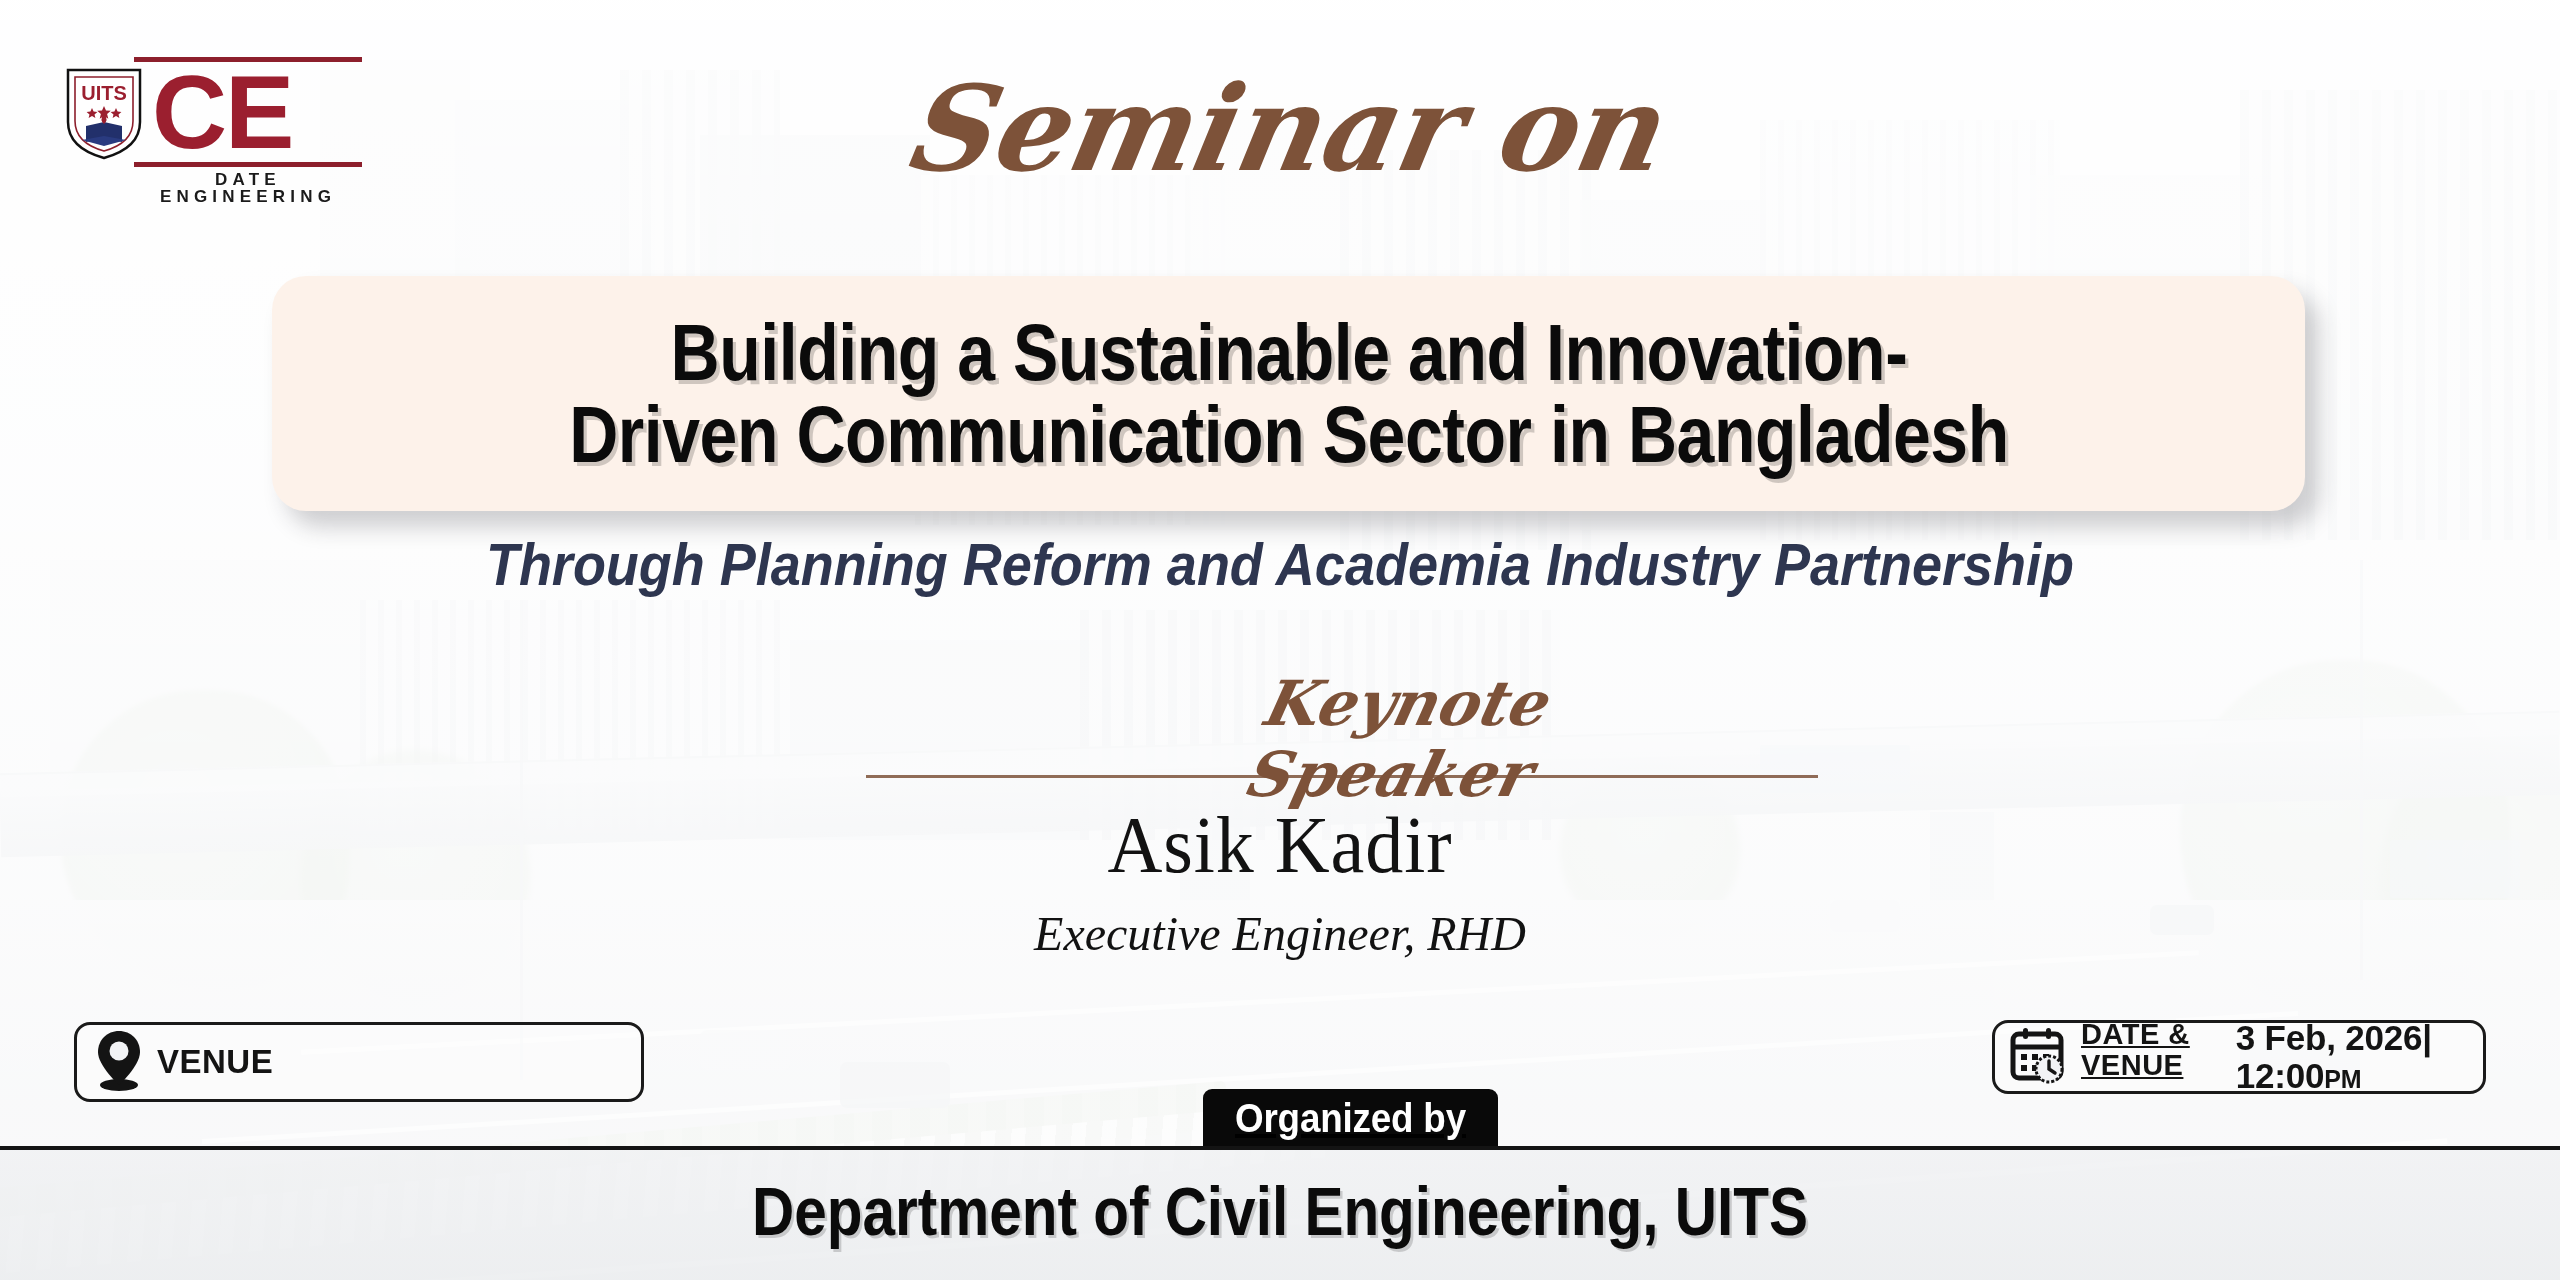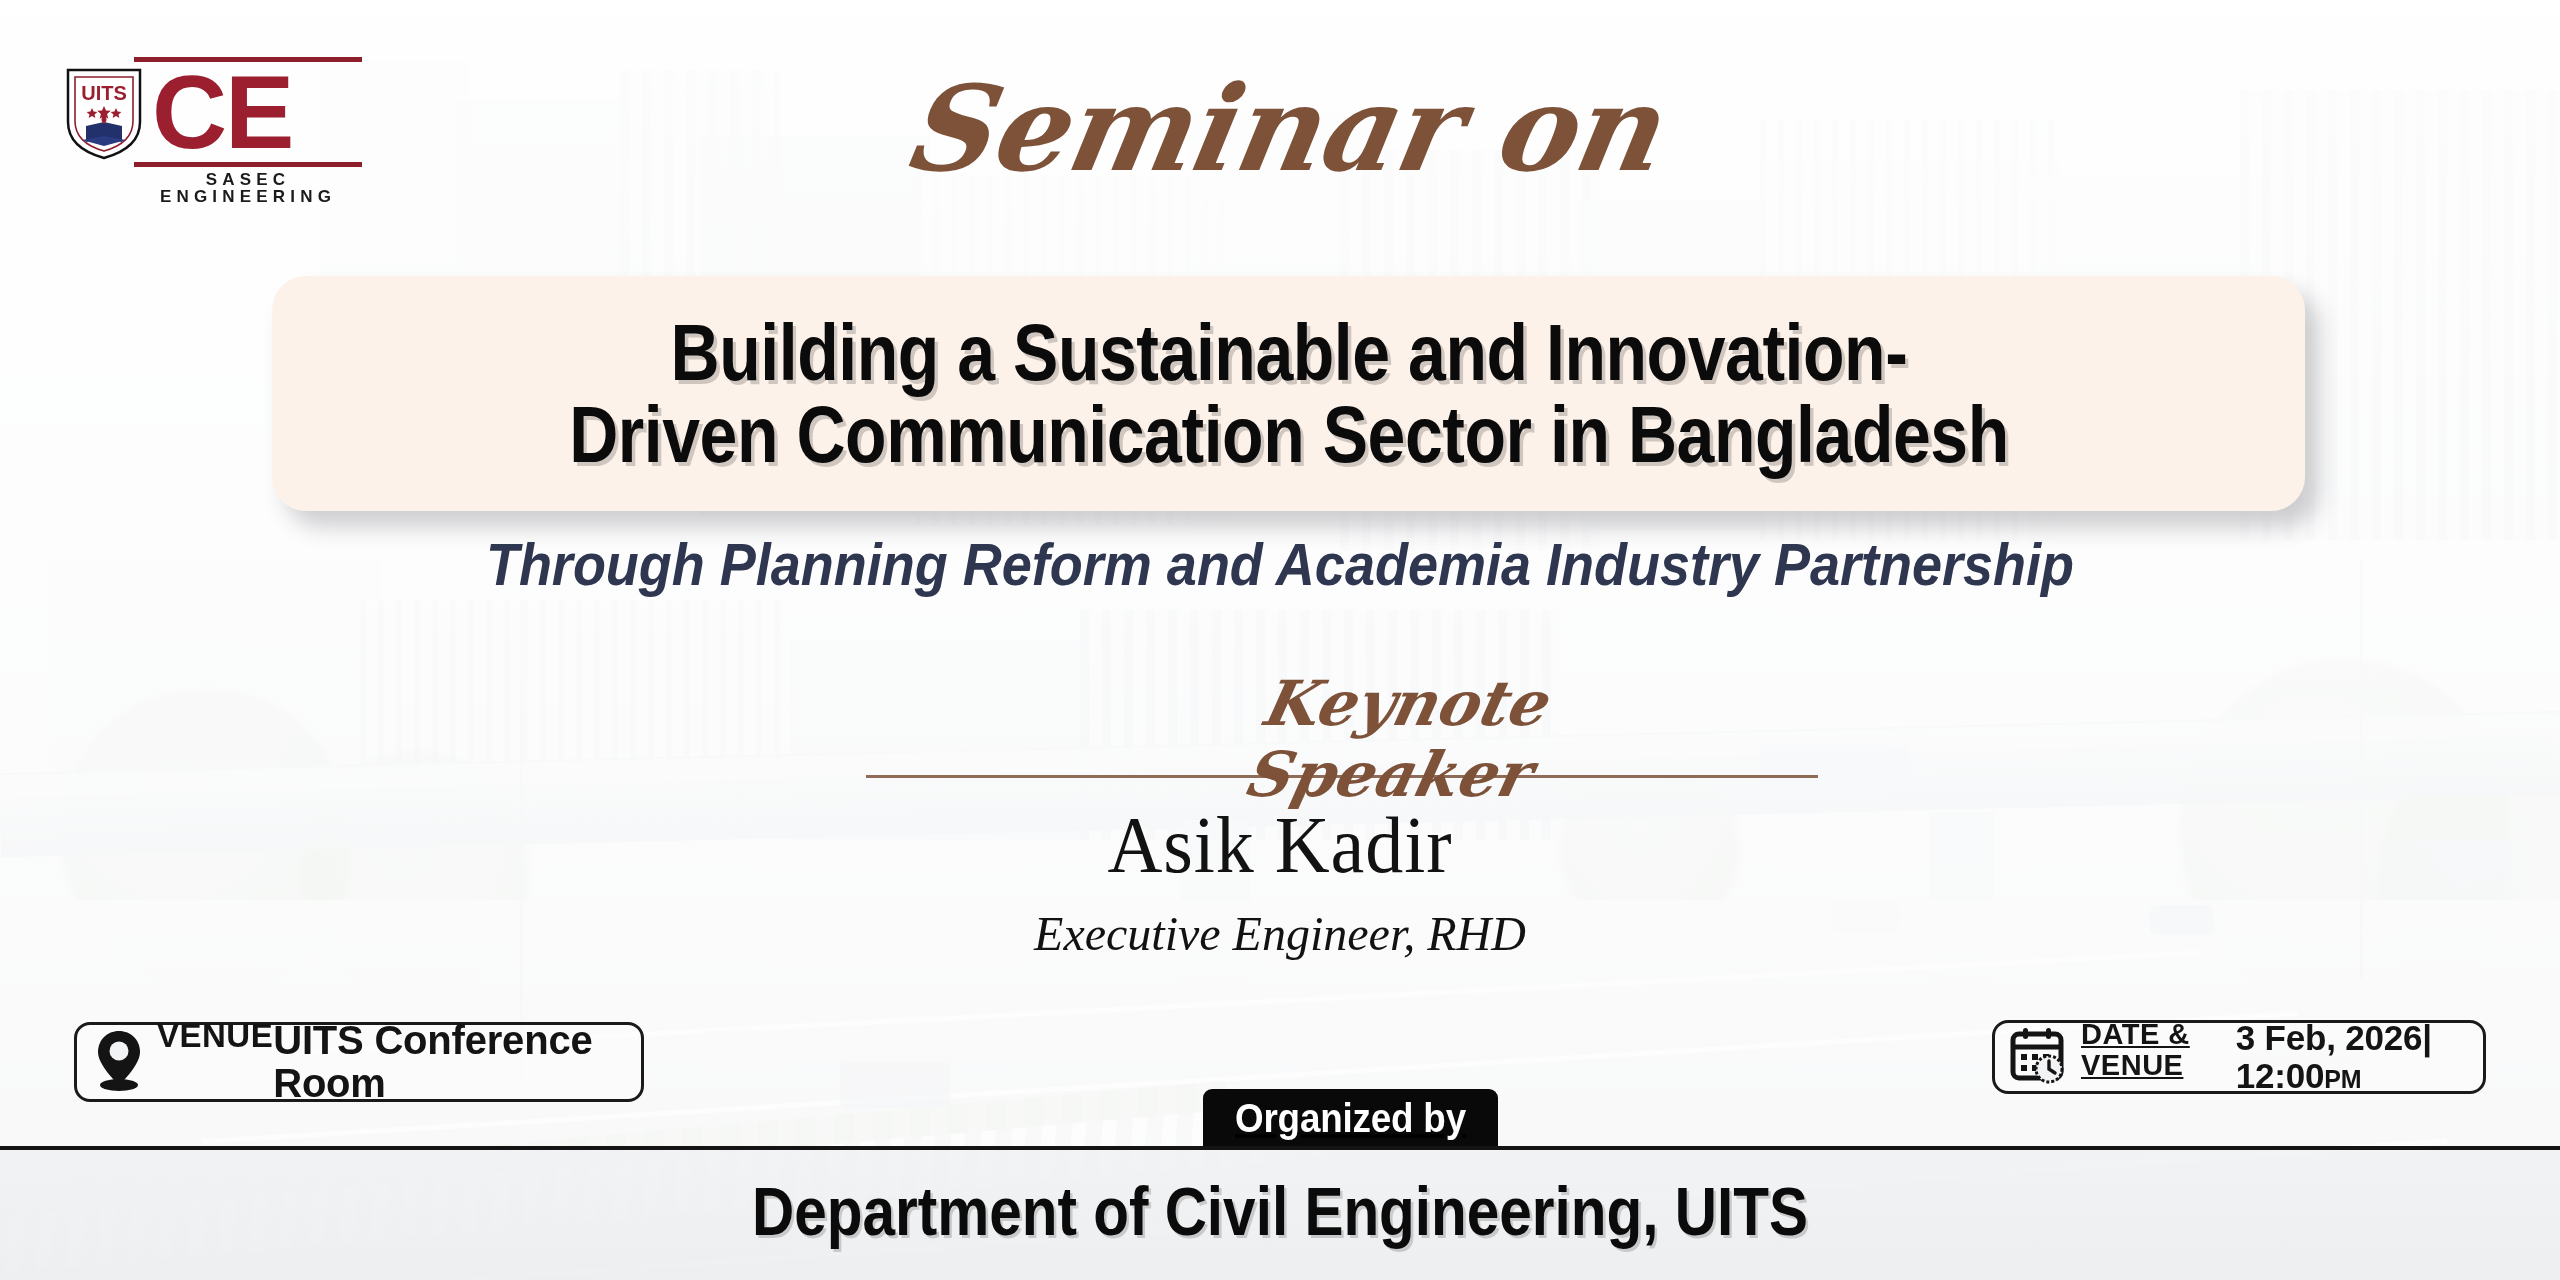--- a/index.html
+++ b/index.html
@@ -212,21 +212,21 @@
           </g>
           <path d="M42 58 L24 62 L24 78 L42 74 Z" fill="#22306b"></path>
           <path d="M42 58 L60 62 L60 78 L42 74 Z" fill="#22306b"></path>
           <path d="M20 76 L42 72 L64 76 L42 82 Z" fill="#2a3b80"></path>
           <path d="M42 50 q-5 6 0 10 q5 -4 0 -10 Z" fill="#9b1f2f"></path>
         </svg>
       </div>
       <div class="logo-ce">CE</div>
     </div>
     <div class="logo-rule2"></div>
-    <div class="logo-bot">SASEC ENGINEERING</div>
+    <div class="logo-bot">DATE ENGINEERING</div>
   </div>
 
   <div class="seminar-on">Seminar on</div>
 
   <div class="title-card">
     <div class="title-text">
       <div>Building a Sustainable and Innovation-</div>
       <div>Driven Communication Sector in Bangladesh</div>
     </div>
   </div>
@@ -242,21 +242,20 @@
   <div class="pill" id="venue-pill">
     <span class="icn">
       <svg viewBox="0 0 48 62" width="48" height="62" aria-hidden="true">
         <ellipse cx="24" cy="56" rx="19" ry="6" fill="#141414"></ellipse>
         <path d="M24 2 C12 2 3 11 3 23 C3 37 24 56 24 56 C24 56 45 37 45 23 C45 11 36 2 24 2 Z" fill="#141414"></path>
         <circle cx="24" cy="22" r="9.5" fill="#f2f3f5"></circle>
       </svg>
     </span>
     <span class="txt">
       <span class="lbl">VENUE</span>
-      <span class="val">UITS Conference Room</span>
     </span>
   </div>
 
   <div class="pill" id="date-pill">
     <span class="icn">
       <svg viewBox="0 0 58 58" width="58" height="58" aria-hidden="true">
         <rect x="4" y="8" width="48" height="44" rx="6" fill="none" stroke="#141414" stroke-width="5"></rect>
         <line x1="4" y1="21" x2="52" y2="21" stroke="#141414" stroke-width="5"></line>
         <rect x="14" y="2" width="5" height="11" rx="2.5" fill="#141414"></rect>
         <rect x="37" y="2" width="5" height="11" rx="2.5" fill="#141414"></rect>

